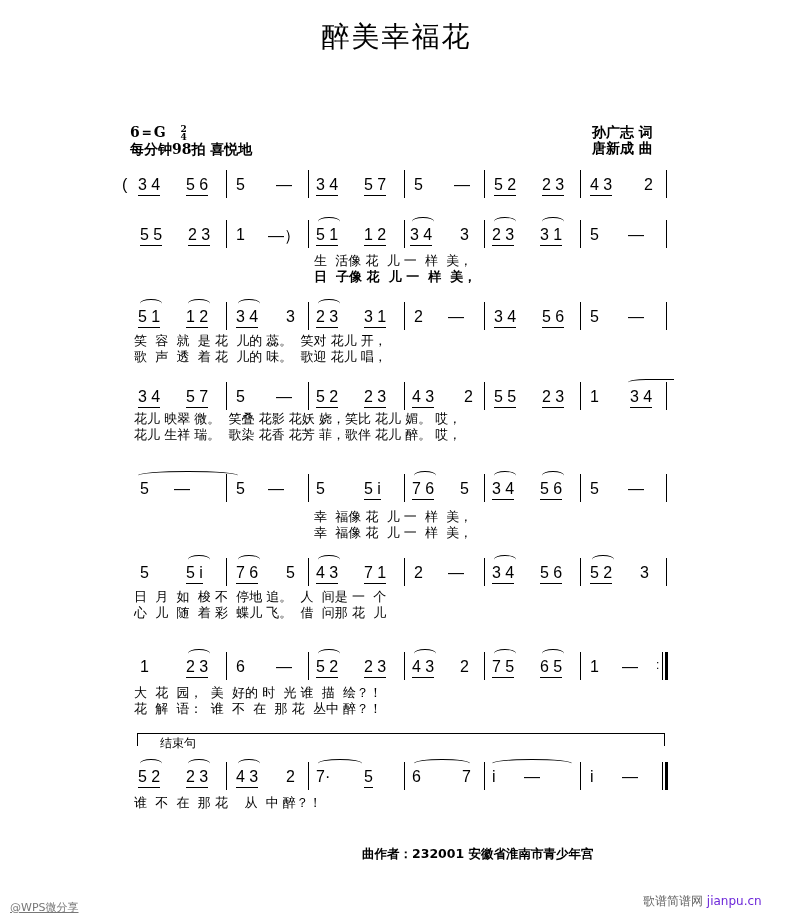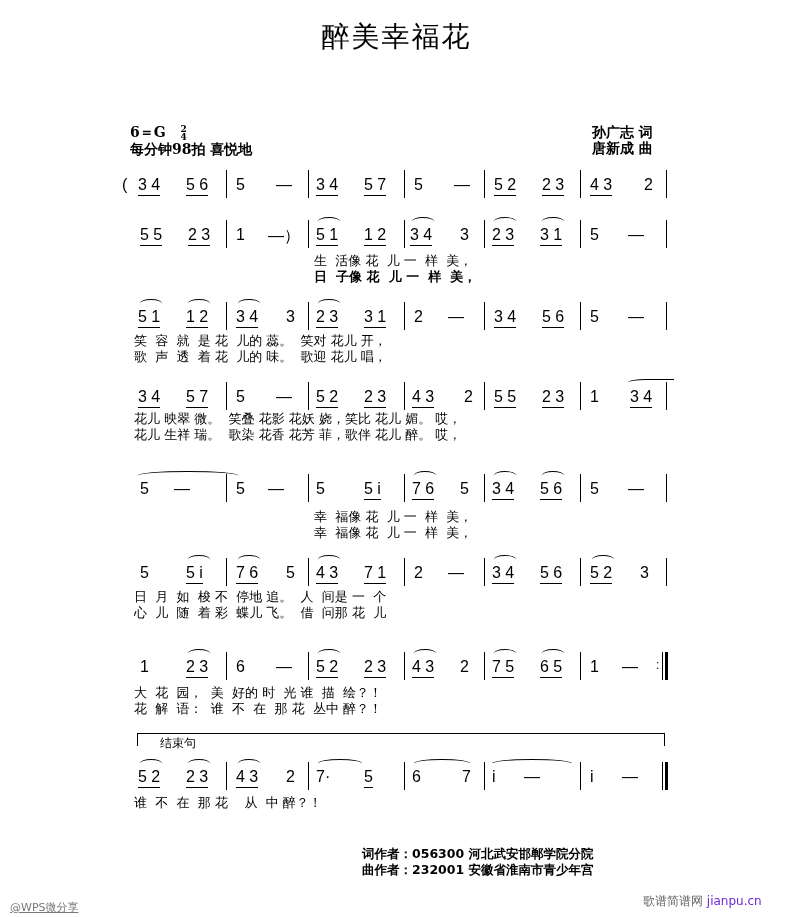--- a/index.html
+++ b/index.html
@@ -254,21 +254,20 @@
   <div class="n" style="left:396px;">—</div>
   <div class="bar" style="left:452px;"></div>
   <div class="n" style="left:462px;">i</div>
   <div class="n" style="left:494px;">—</div>
   <div class="bar" style="left:534px;"></div>
   <div class="dbar" style="left:537px;"></div>
   <div class="ly" style="left:6px;top:34px;">谁  不  在  那 花    从  中 醉？！</div>
 </div>
 
 <div class="credits">
-  <div>词作者：056300 河北武安邯郸学院分院</div>
   <div>曲作者：232001 安徽省淮南市青少年宫</div>
 </div>
 
 <div class="wm-left">@WPS微分享</div>
 <div class="wm-right">
   <span>歌谱简谱网</span>
   <span class="site">jianpu.cn</span>
 </div>
 
 </body></html>

